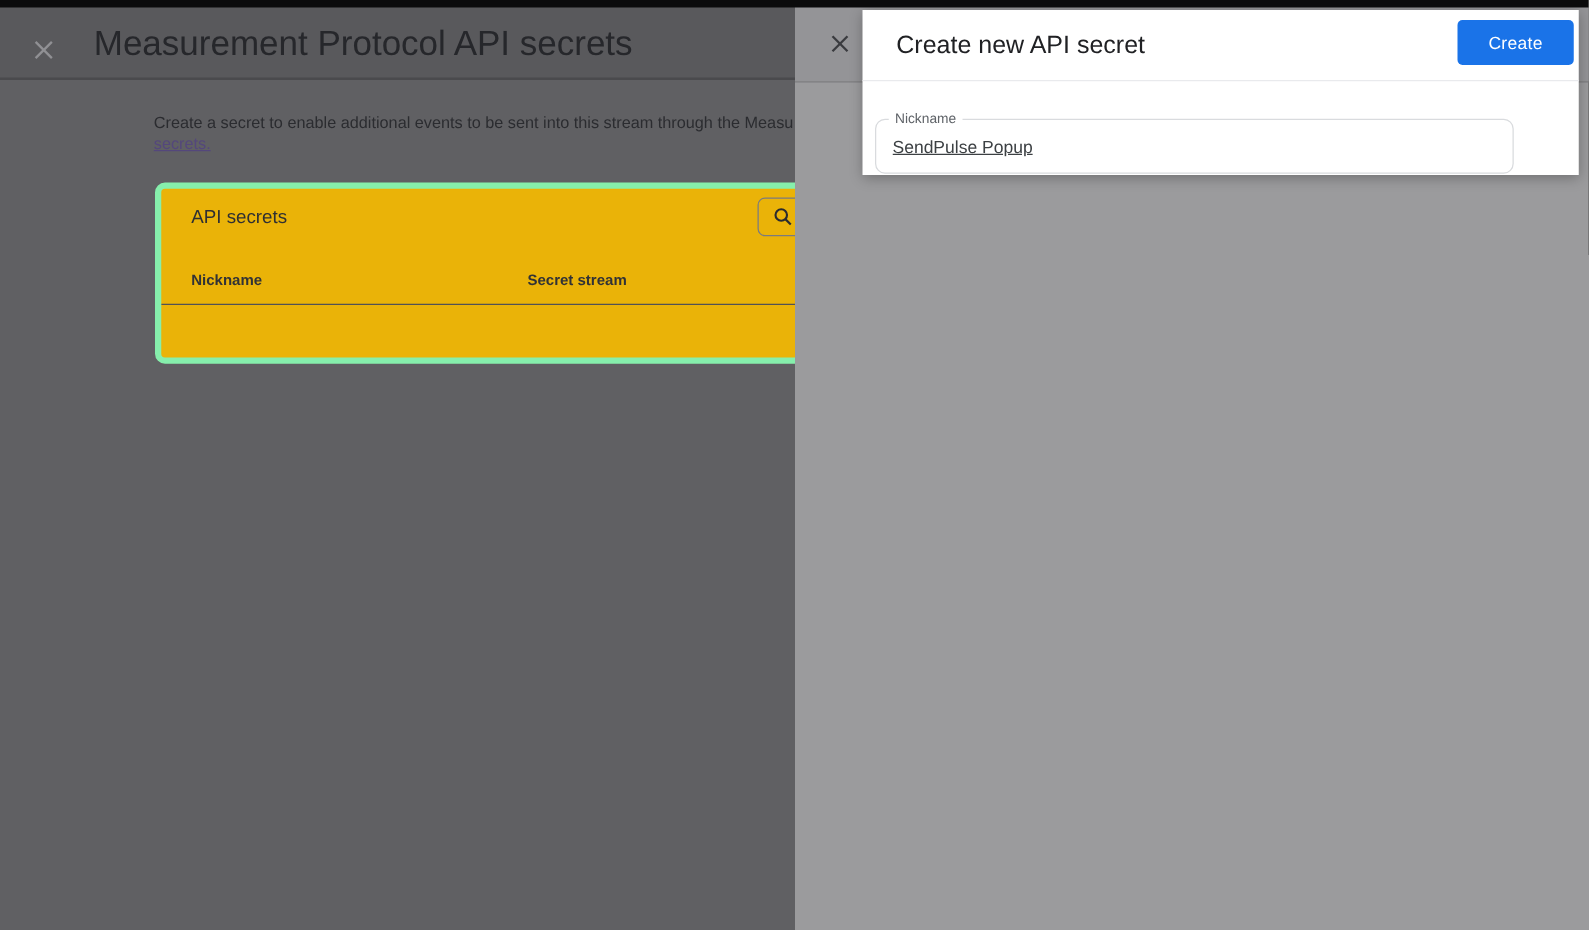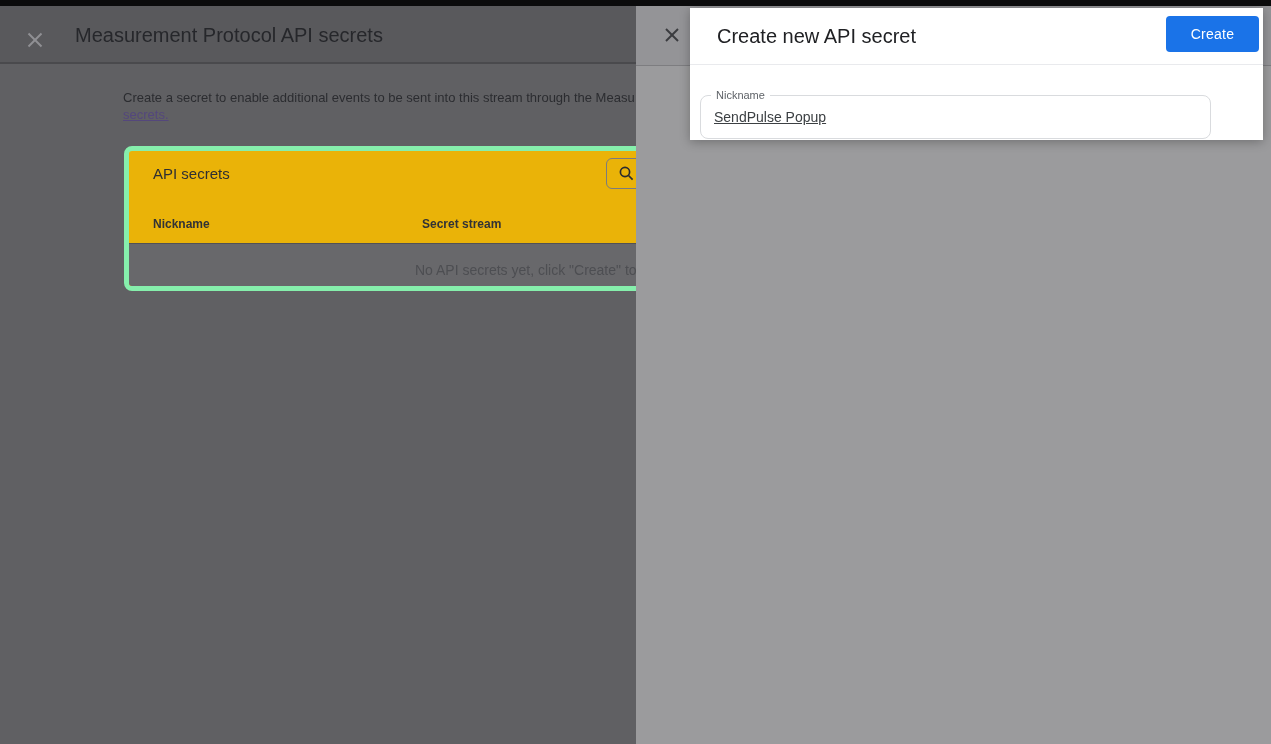--- a/index.html
+++ b/index.html
@@ -30,21 +30,21 @@
   }
   .page-close {
     position: absolute; left: 24px; top: 23px;
     width: 22px; height: 22px;
     display: flex; align-items: center; justify-content: center;
     cursor: pointer;
   }
   .page-title {
     position: absolute; left: 75px; top: 0;
     height: 58px; line-height: 58px;
-    font-size: 20px; color: #26272b;
+    font-size: 28px; color: #26272b;
     white-space: nowrap;
   }
   .description { position: absolute; z-index: 1; }
   .desc-line1 {
     position: absolute; left: 123px; top: 90px;
     font-size: 13px; line-height: 15px; color: #2b2c30;
     white-space: nowrap;
   }
   .desc-link {
     position: absolute; left: 123px; top: 107px;
@@ -198,23 +198,20 @@
       <span>
         <svg width="17" height="17" viewBox="0 0 17 17" fill="none">
           <circle cx="7" cy="7" r="4.6" stroke="#2a2b2f" stroke-width="1.7"></circle>
           <line x1="10.5" y1="10.5" x2="14.6" y2="14.6" stroke="#2a2b2f" stroke-width="1.7"></line>
         </svg>
       </span>
     </div>
     <div class="thead-cell thead-nickname">Nickname</div>
     <div class="thead-cell thead-secret">Secret stream</div>
     <div class="card-divider"></div>
-    <div class="empty-row">
-      <div class="empty-text">No API secrets yet, click "Create" to</div>
-    </div>
   </div>
 
   <div class="overlay-region">
     <div class="overlay-header-tint"></div>
     <div class="overlay-header-line"></div>
 
     <div class="dialog-close">
       <span>
         <svg width="16" height="16" viewBox="0 0 16 16">
           <line x1="2" y1="2" x2="14" y2="14" stroke="#3a3b3f" stroke-width="1.9"></line>

